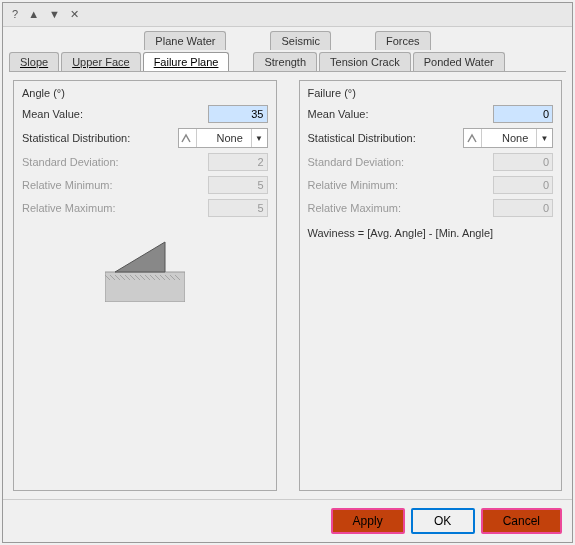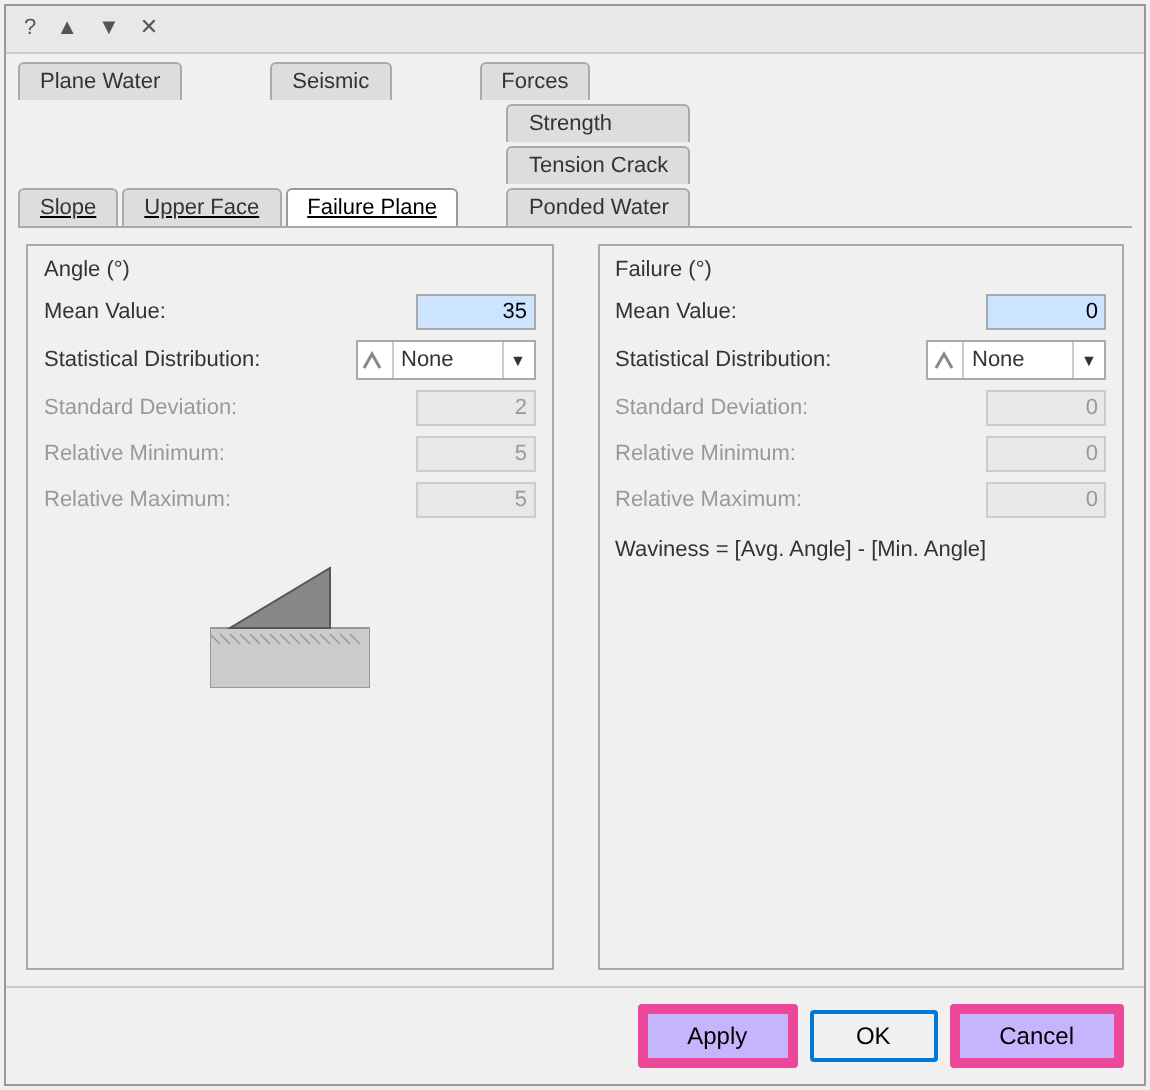--- a/index.html
+++ b/index.html
@@ -150,21 +150,21 @@
       display: flex;
       align-items: center;
       justify-content: center;
       font-size: 10px;
       color: #666;
       border-right: 1px solid #ccc;
     }
     .select-text {
       flex: 1;
       font-size: 11px;
-      padding-left: 4px;
+      padding-left: 20px;
       color: #333;
     }
     .select-arrow {
       width: 16px;
       height: 100%;
       display: flex;
       align-items: center;
       justify-content: center;
       font-size: 8px;
       color: #333;
@@ -189,22 +189,22 @@
       justify-content: flex-end;
       align-items: center;
       padding: 8px 10px;
       gap: 6px;
       border-top: 1px solid #ccc;
       background: #f0f0f0;
     }
     .footer-btn {
       padding: 4px 20px;
       font-size: 12px;
-      border: 5px solid #ec4899;
-      background: #c4b5fd;
+      border: 2px solid #ec4899;
+      background: #c2410c;
       cursor: pointer;
       border-radius: 2px;
       min-width: 64px;
       text-align: center;
     }
     .footer-btn.primary {
       background: #f0f0f0;
       border: 2px solid #0078d7;
     }
   </style>
@@ -215,42 +215,42 @@
 
   <div class="title-bar">
     <div class="title-bar-controls">
       <button class="title-btn">?</button>
       <button class="title-btn">▲</button>
       <button class="title-btn">▼</button>
       <button class="title-btn">✕</button>
     </div>
   </div>
 
-  <div style="display:flex; align-items:flex-end; padding: 4px 6px 0 6px; gap:2px; background:#f0f0f0;">
+  <div style="display:flex; align-items:flex-end; padding: 4px 6px 0 6px; gap:2px; background:#f0f0f0;justify-content:center;">
     <div style="display:flex; gap:2px;">
       <div class="tab">Plane Water</div>
     </div>
     <div style="width:40px;"></div>
     <div style="display:flex; gap:2px;">
       <div class="tab">Seismic</div>
     </div>
     <div style="width:40px;"></div>
     <div style="display:flex; gap:2px;">
       <div class="tab">Forces</div>
     </div>
   </div>
 
   <div style="display:flex; align-items:flex-end; padding: 2px 6px 0 6px; gap:2px; background:#f0f0f0;">
     <div style="display:flex; gap:2px;text-decoration:underline;">
       <div class="tab">Slope</div>
       <div class="tab">Upper Face</div>
       <div class="tab active">Failure Plane</div>
     </div>
     <div style="width:20px;"></div>
-    <div style="display:flex; gap:2px;flex-direction:column;">
+    <div style="display:flex; gap:2px;">
       <div class="tab">Strength</div>
       <div class="tab">Tension Crack</div>
       <div class="tab">Ponded Water</div>
     </div>
   </div>
   <div class="tab-row-divider"></div>
 
   <div class="content">
     <div class="panels-row">
 

